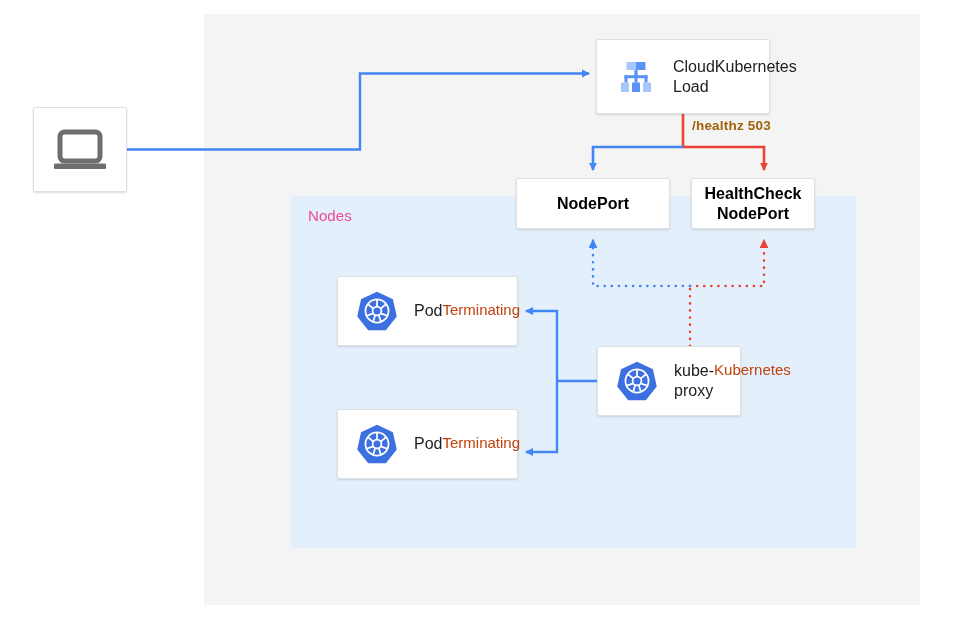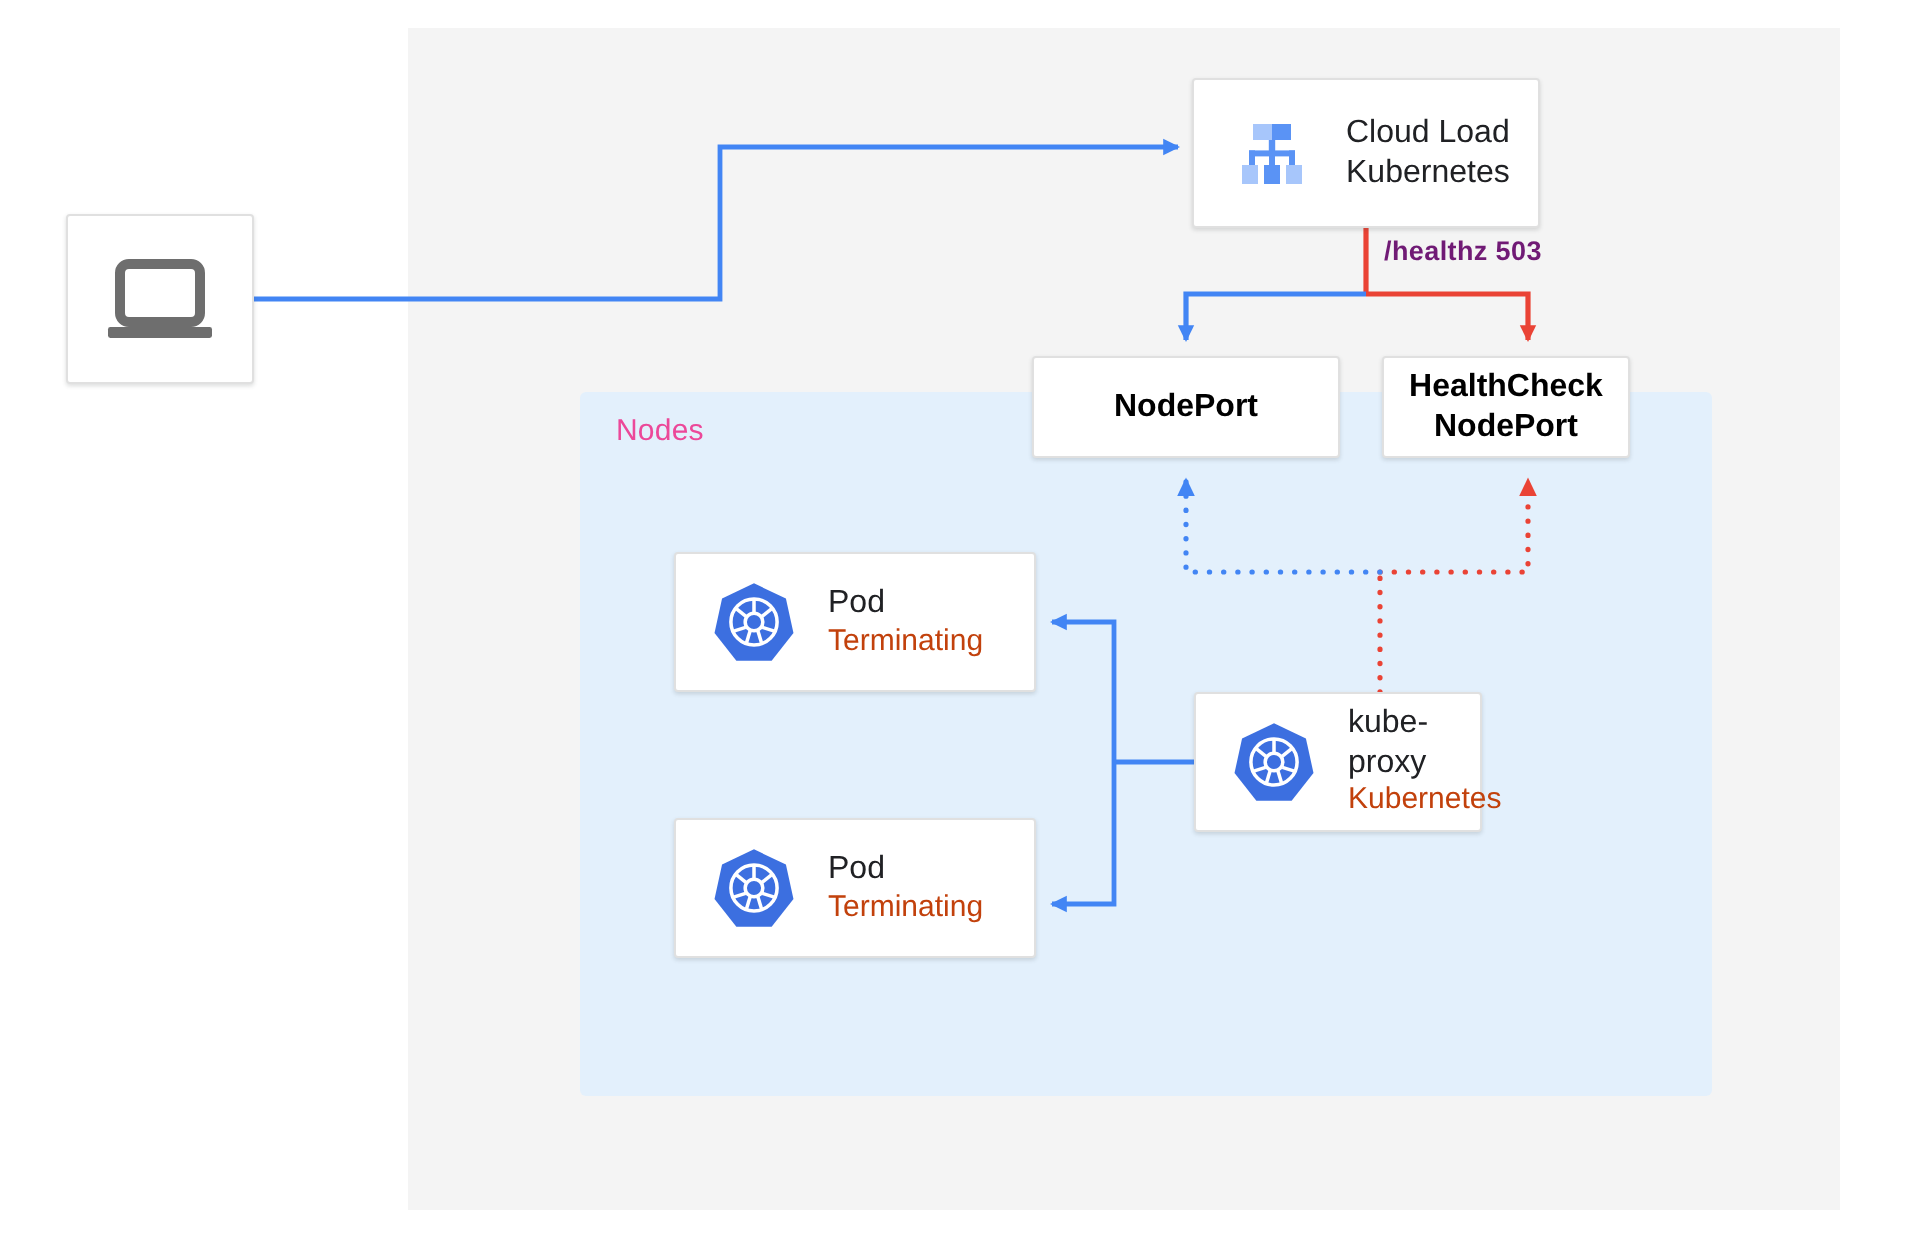--- a/index.html
+++ b/index.html
@@ -26,27 +26,27 @@
   .pod1-box{left:337px;top:276px;width:181px;height:70px;}
   .pod2-box{left:337px;top:409px;width:181px;height:70px;}
   .kproxy-box{left:597px;top:346px;width:144px;height:70px;}
 
   .card-row{display:flex;align-items:center;height:100%;padding-left:18px;
             box-sizing:border-box;gap:16px;}
   .card-center{display:flex;align-items:center;justify-content:center;
                height:100%;text-align:center;}
 
   .ico{flex:0 0 auto;display:block;}
-  .txtcol{display:flex;flex-direction:column;justify-content:flex-start;line-height:1.22;}
+  .txtcol{display:flex;flex-direction:row;justify-content:flex-start;line-height:1.22;}
   .t-main{font-size:16px;color:#202124;}
   .t-sub{font-size:15px;color:#c2410c;}
   .t-bold{font-size:16px;font-weight:bold;color:#000000;line-height:1.22;}
 
   .edge-label{position:absolute;left:692px;top:118px;font-size:13.5px;
-              font-weight:bold;color:#701a75;letter-spacing:.2px;}
+              font-weight:bold;color:#a16207;letter-spacing:.2px;}
 </style>
 </head>
 <body>
 
 <div id="canvas">
 
   <div class="panel-outer"></div>
   <div class="panel-nodes"></div>
   <div class="nodes-label">Nodes</div>
 

